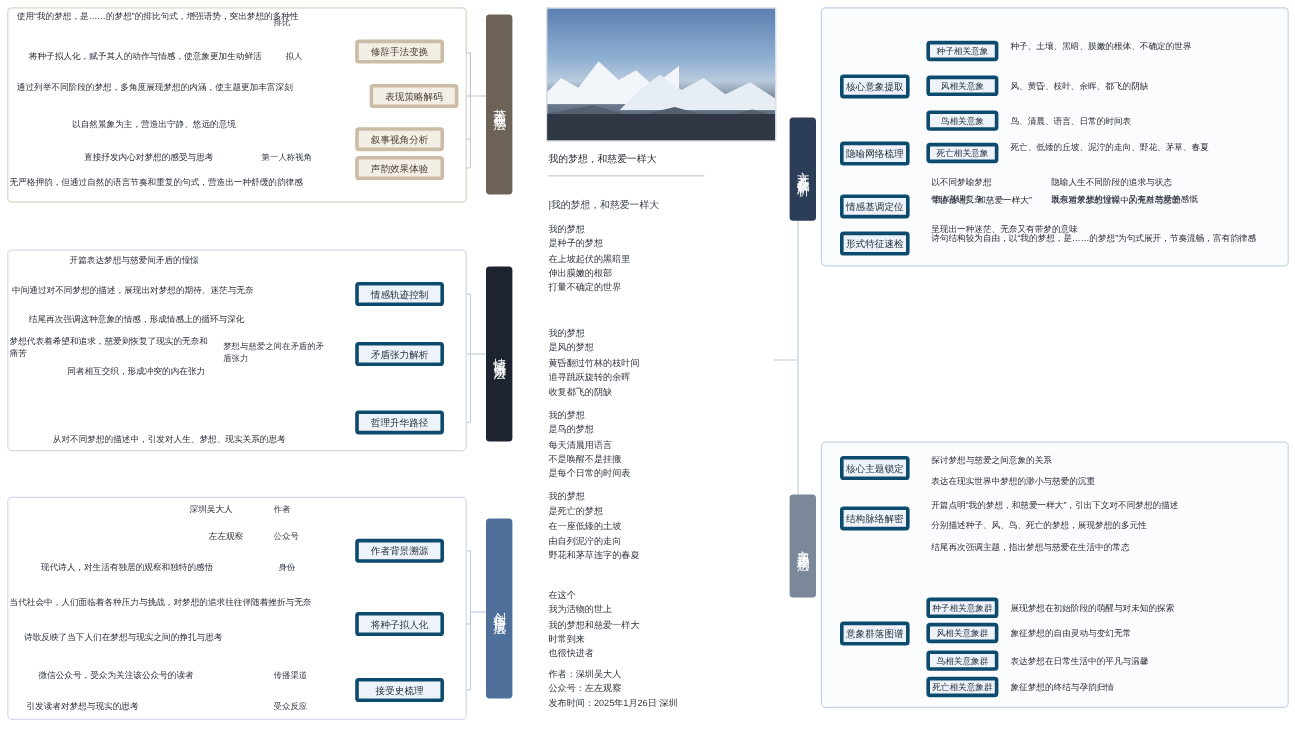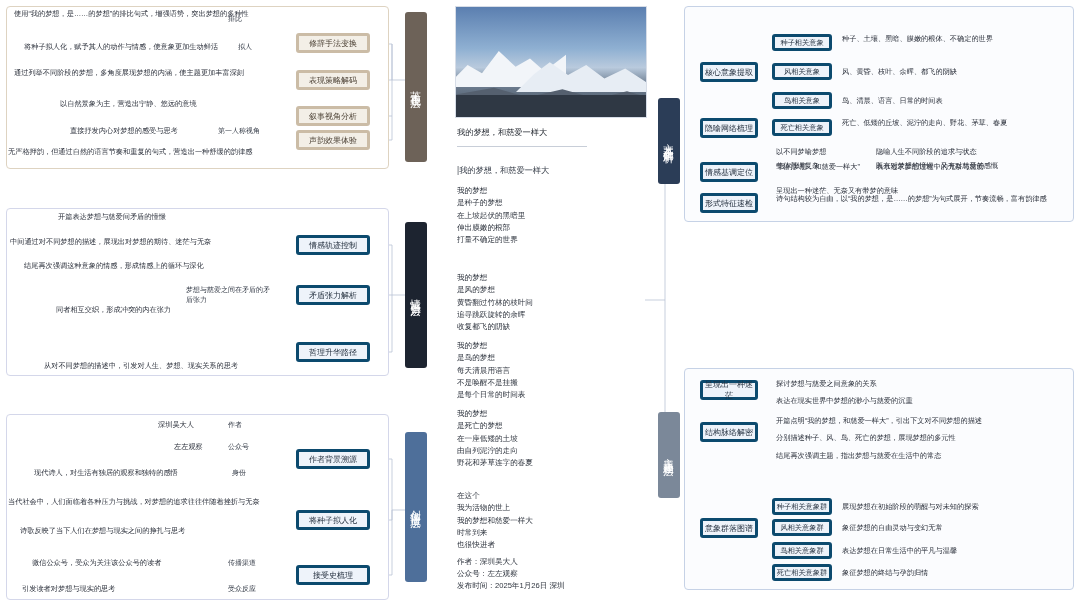--- a/index.html
+++ b/index.html
@@ -151,21 +151,21 @@
       <path d="M744 390 H754 V383 H772 M754 390 V400 H772"></path>
       <path d="M744 432 H754 V420 H772 M754 432 V437 H772 M754 432 V455 H772"></path>
       <path d="M744 528 H754 V506 H772 M754 528 V527 H772 M754 528 V550 H772 M754 528 V572 H772"></path>
     </g>
   </svg>
 
   <div class="groupbox tan" style="left:6px;top:6px;width:383px;height:163px;"></div>
   <div class="spinebox spine-brown" style="left:405px;top:12px;width:22px;height:150px;">艺术表现层</div>
 
   <div class="midbox brown" style="left:296px;top:33px;width:74px;height:20px;">修辞手法变换</div>
-  <div class="midbox brown" style="left:296px;top:70px;width:74px;height:20px;">表现策略解码</div>
+  <div class="midbox brown" style="left:308px;top:70px;width:74px;height:20px;">表现策略解码</div>
   <div class="midbox brown" style="left:296px;top:106px;width:74px;height:20px;">叙事视角分析</div>
   <div class="midbox brown" style="left:296px;top:130px;width:74px;height:20px;">声韵效果体验</div>
 
   <div class="plainleaf" style="left:14px;top:9px;width:252px;white-space:normal;">使用“我的梦想，是……的梦想”的排比句式，增强语势，突出梦想的多种性</div>
   <div class="tinylabel" style="left:228px;top:14px;">排比</div>
   <div class="plainleaf" style="left:24px;top:42px;width:242px;white-space:normal;">将种子拟人化，赋予其人的动作与情感，使意象更加生动鲜活</div>
   <div class="tinylabel" style="left:238px;top:42px;">拟人</div>
 
   <div class="plainleaf" style="left:14px;top:68px;width:252px;white-space:normal;">通过列举不同阶段的梦想，多角度展现梦想的内涵，使主题更加丰富深刻</div>
   <div class="plainleaf" style="left:60px;top:99px;width:206px;white-space:normal;">以自然景象为主，营造出宁静、悠远的意境</div>
@@ -179,20 +179,21 @@
   <div class="spinebox spine-dark" style="left:405px;top:222px;width:22px;height:146px;">情感张力层</div>
 
   <div class="midbox" style="left:296px;top:235px;width:74px;height:20px;">情感轨迹控制</div>
   <div class="midbox" style="left:296px;top:285px;width:74px;height:20px;">矛盾张力解析</div>
   <div class="midbox" style="left:296px;top:342px;width:74px;height:20px;">哲理升华路径</div>
 
   <div class="plainleaf" style="left:58px;top:212px;width:210px;white-space:normal;">开篇表达梦想与慈爱间矛盾的憧憬</div>
   <div class="plainleaf" style="left:10px;top:237px;width:258px;white-space:normal;">中间通过对不同梦想的描述，展现出对梦想的期待、迷茫与无奈</div>
   <div class="plainleaf" style="left:24px;top:261px;width:244px;white-space:normal;">结尾再次强调这种意象的情感，形成情感上的循环与深化</div>
 
+  <div class="plainleaf" style="left:8px;top:280px;width:170px;white-space:normal;">梦想代表着希望和追求，慈爱则恢复了现实的无奈和痛苦</div>
   <div class="tinylabel" style="left:186px;top:285px;width:85px;white-space:normal;line-height:1.4;">梦想与慈爱之间在矛盾的矛盾张力</div>
   <div class="plainleaf" style="left:56px;top:305px;width:212px;white-space:normal;">同者相互交织，形成冲突的内在张力</div>
 
   <div class="plainleaf" style="left:44px;top:333px;width:224px;white-space:normal;margin-top:28px;">从对不同梦想的描述中，引发对人生、梦想、现实关系的思考</div>
 
   <div class="groupbox lav" style="left:6px;top:414px;width:383px;height:186px;"></div>
   <div class="spinebox spine-blue" style="left:405px;top:432px;width:22px;height:150px;">创作语境层</div>
 
   <div class="midbox" style="left:296px;top:449px;width:74px;height:20px;">作者背景溯源</div>
   <div class="midbox" style="left:296px;top:510px;width:74px;height:20px;">将种子拟人化</div>
@@ -277,21 +278,21 @@
 
   <div class="plainleaf" style="left:776px;top:161px;">整体基调复杂</div>
   <div class="plainleaf" style="left:876px;top:161px;width:195px;white-space:normal;">既有对梦想的憧憬，又有对慈爱的感慨</div>
   <div class="plainleaf" style="left:776px;top:186px;width:190px;white-space:normal;">呈现出一种迷茫、无奈又有带梦的意味</div>
 
   <div class="plainleaf" style="left:776px;top:194px;width:292px;white-space:normal;">诗句结构较为自由，以“我的梦想，是……的梦想”为句式展开，节奏流畅，富有韵律感</div>
 
   <div class="rightbox" style="left:684px;top:368px;width:390px;height:222px;"></div>
   <div class="spinebox spine-steel" style="left:658px;top:412px;width:22px;height:86px;">主题建构层</div>
 
-  <div class="midbox" style="left:700px;top:380px;width:58px;height:20px;">呈现出一种迷茫</div>
+  <div class="midbox" style="left:700px;top:380px;width:58px;height:20px;">核心主题锁定</div>
   <div class="midbox" style="left:700px;top:422px;width:58px;height:20px;">结构脉络解密</div>
   <div class="midbox" style="left:700px;top:518px;width:58px;height:20px;">意象群落图谱</div>
 
   <div class="plainleaf" style="left:776px;top:379px;width:290px;white-space:normal;">探讨梦想与慈爱之间意象的关系</div>
   <div class="plainleaf" style="left:776px;top:396px;width:290px;white-space:normal;">表达在现实世界中梦想的渺小与慈爱的沉重</div>
 
   <div class="plainleaf" style="left:776px;top:416px;width:290px;white-space:normal;">开篇点明“我的梦想，和慈爱一样大”，引出下文对不同梦想的描述</div>
   <div class="plainleaf" style="left:776px;top:433px;width:290px;white-space:normal;">分别描述种子、风、鸟、死亡的梦想，展现梦想的多元性</div>
   <div class="plainleaf" style="left:776px;top:451px;width:290px;white-space:normal;">结尾再次强调主题，指出梦想与慈爱在生活中的常态</div>
 

